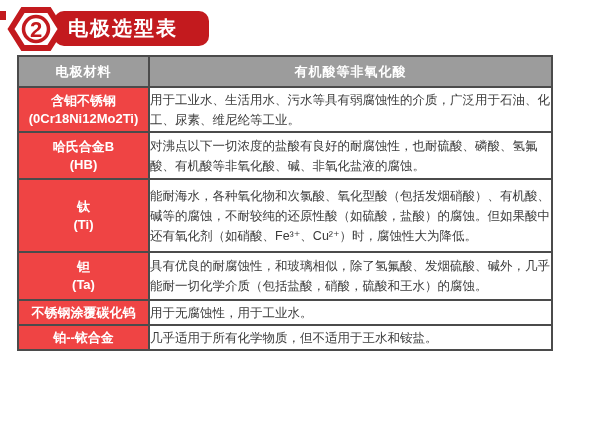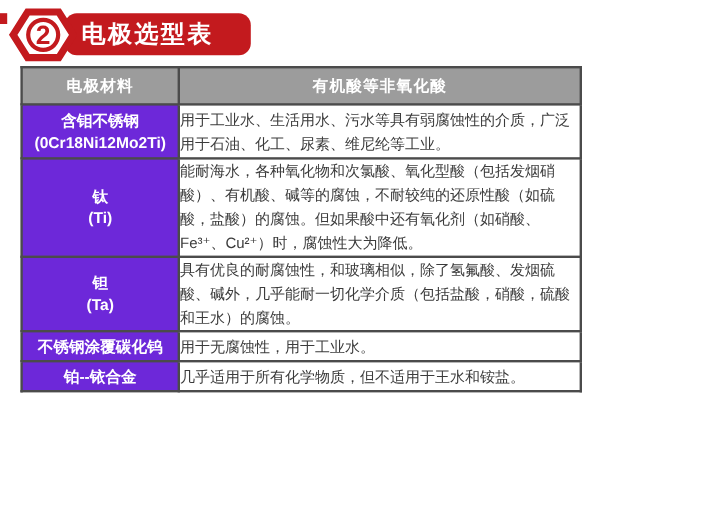--- a/index.html
+++ b/index.html
@@ -21,35 +21,35 @@
     display:flex;align-items:center;justify-content:flex-start;
   }
   .banner span{
     color:#ffffff;font-size:20px;font-weight:bold;letter-spacing:2px;
     padding-left:14px; 
   }
   .badge{position:absolute;left:6px;top:3px;}
   
   table.sel{
     position:absolute;left:17px;top:55px;
-    width:468px;border-collapse:collapse;table-layout:fixed;
+    width:536px;border-collapse:collapse;table-layout:fixed;
   }
   table.sel th, table.sel td{
     border:2px solid #4b4b4b;
     padding:0;
     box-sizing:border-box;
   }
   col.c1{width:131px;}
   th.hdr{
     background:#9c9c9c;color:#ffffff;
     font-size:13px;font-weight:bold;
     height:31px;text-align:center;letter-spacing:1px;
   }
   td.mat{
-    background:#6d28d9;color:#ffffff;
+    background:#ef4444;color:#ffffff;
     font-size:13px;font-weight:bold;line-height:1.35;
     text-align:center;vertical-align:middle;
     padding:2px 3px;
     margin-top:33px;
   }
   td.desc{
     background:#ffffff;color:#3b3b3b;
     font-size:12.5px;font-weight:normal;line-height:20px;
     vertical-align:middle;text-align:left;
     padding:3px 8px 3px 10px;
@@ -86,20 +86,27 @@
       </tr>
     </thead>
     <tbody>
       <tr class="h45">
         <td class="mat">
           <div>含钼不锈钢</div>
           <div>(0Cr18Ni12Mo2Ti)</div>
         </td>
         <td class="desc">用于工业水、生活用水、污水等具有弱腐蚀性的介质，广泛用于石油、化工、尿素、维尼纶等工业。</td>
       </tr>
+      <tr class="h47">
+        <td class="mat">
+          <div>哈氏合金B</div>
+          <div>(HB)</div>
+        </td>
+        <td class="desc">对沸点以下一切浓度的盐酸有良好的耐腐蚀性，也耐硫酸、磷酸、氢氟酸、有机酸等非氧化酸、碱、非氧化盐液的腐蚀。</td>
+      </tr>
       <tr class="h73">
         <td class="mat">
           <div>钛</div>
           <div>(Ti)</div>
         </td>
         <td class="desc">能耐海水，各种氧化物和次氯酸、氧化型酸（包括发烟硝酸）、有机酸、碱等的腐蚀，不耐较纯的还原性酸（如硫酸，盐酸）的腐蚀。但如果酸中还有氧化剂（如硝酸、Fe³⁺、Cu²⁺）时，腐蚀性大为降低。</td>
       </tr>
       <tr class="h48">
         <td class="mat">
           <div>钽</div>

